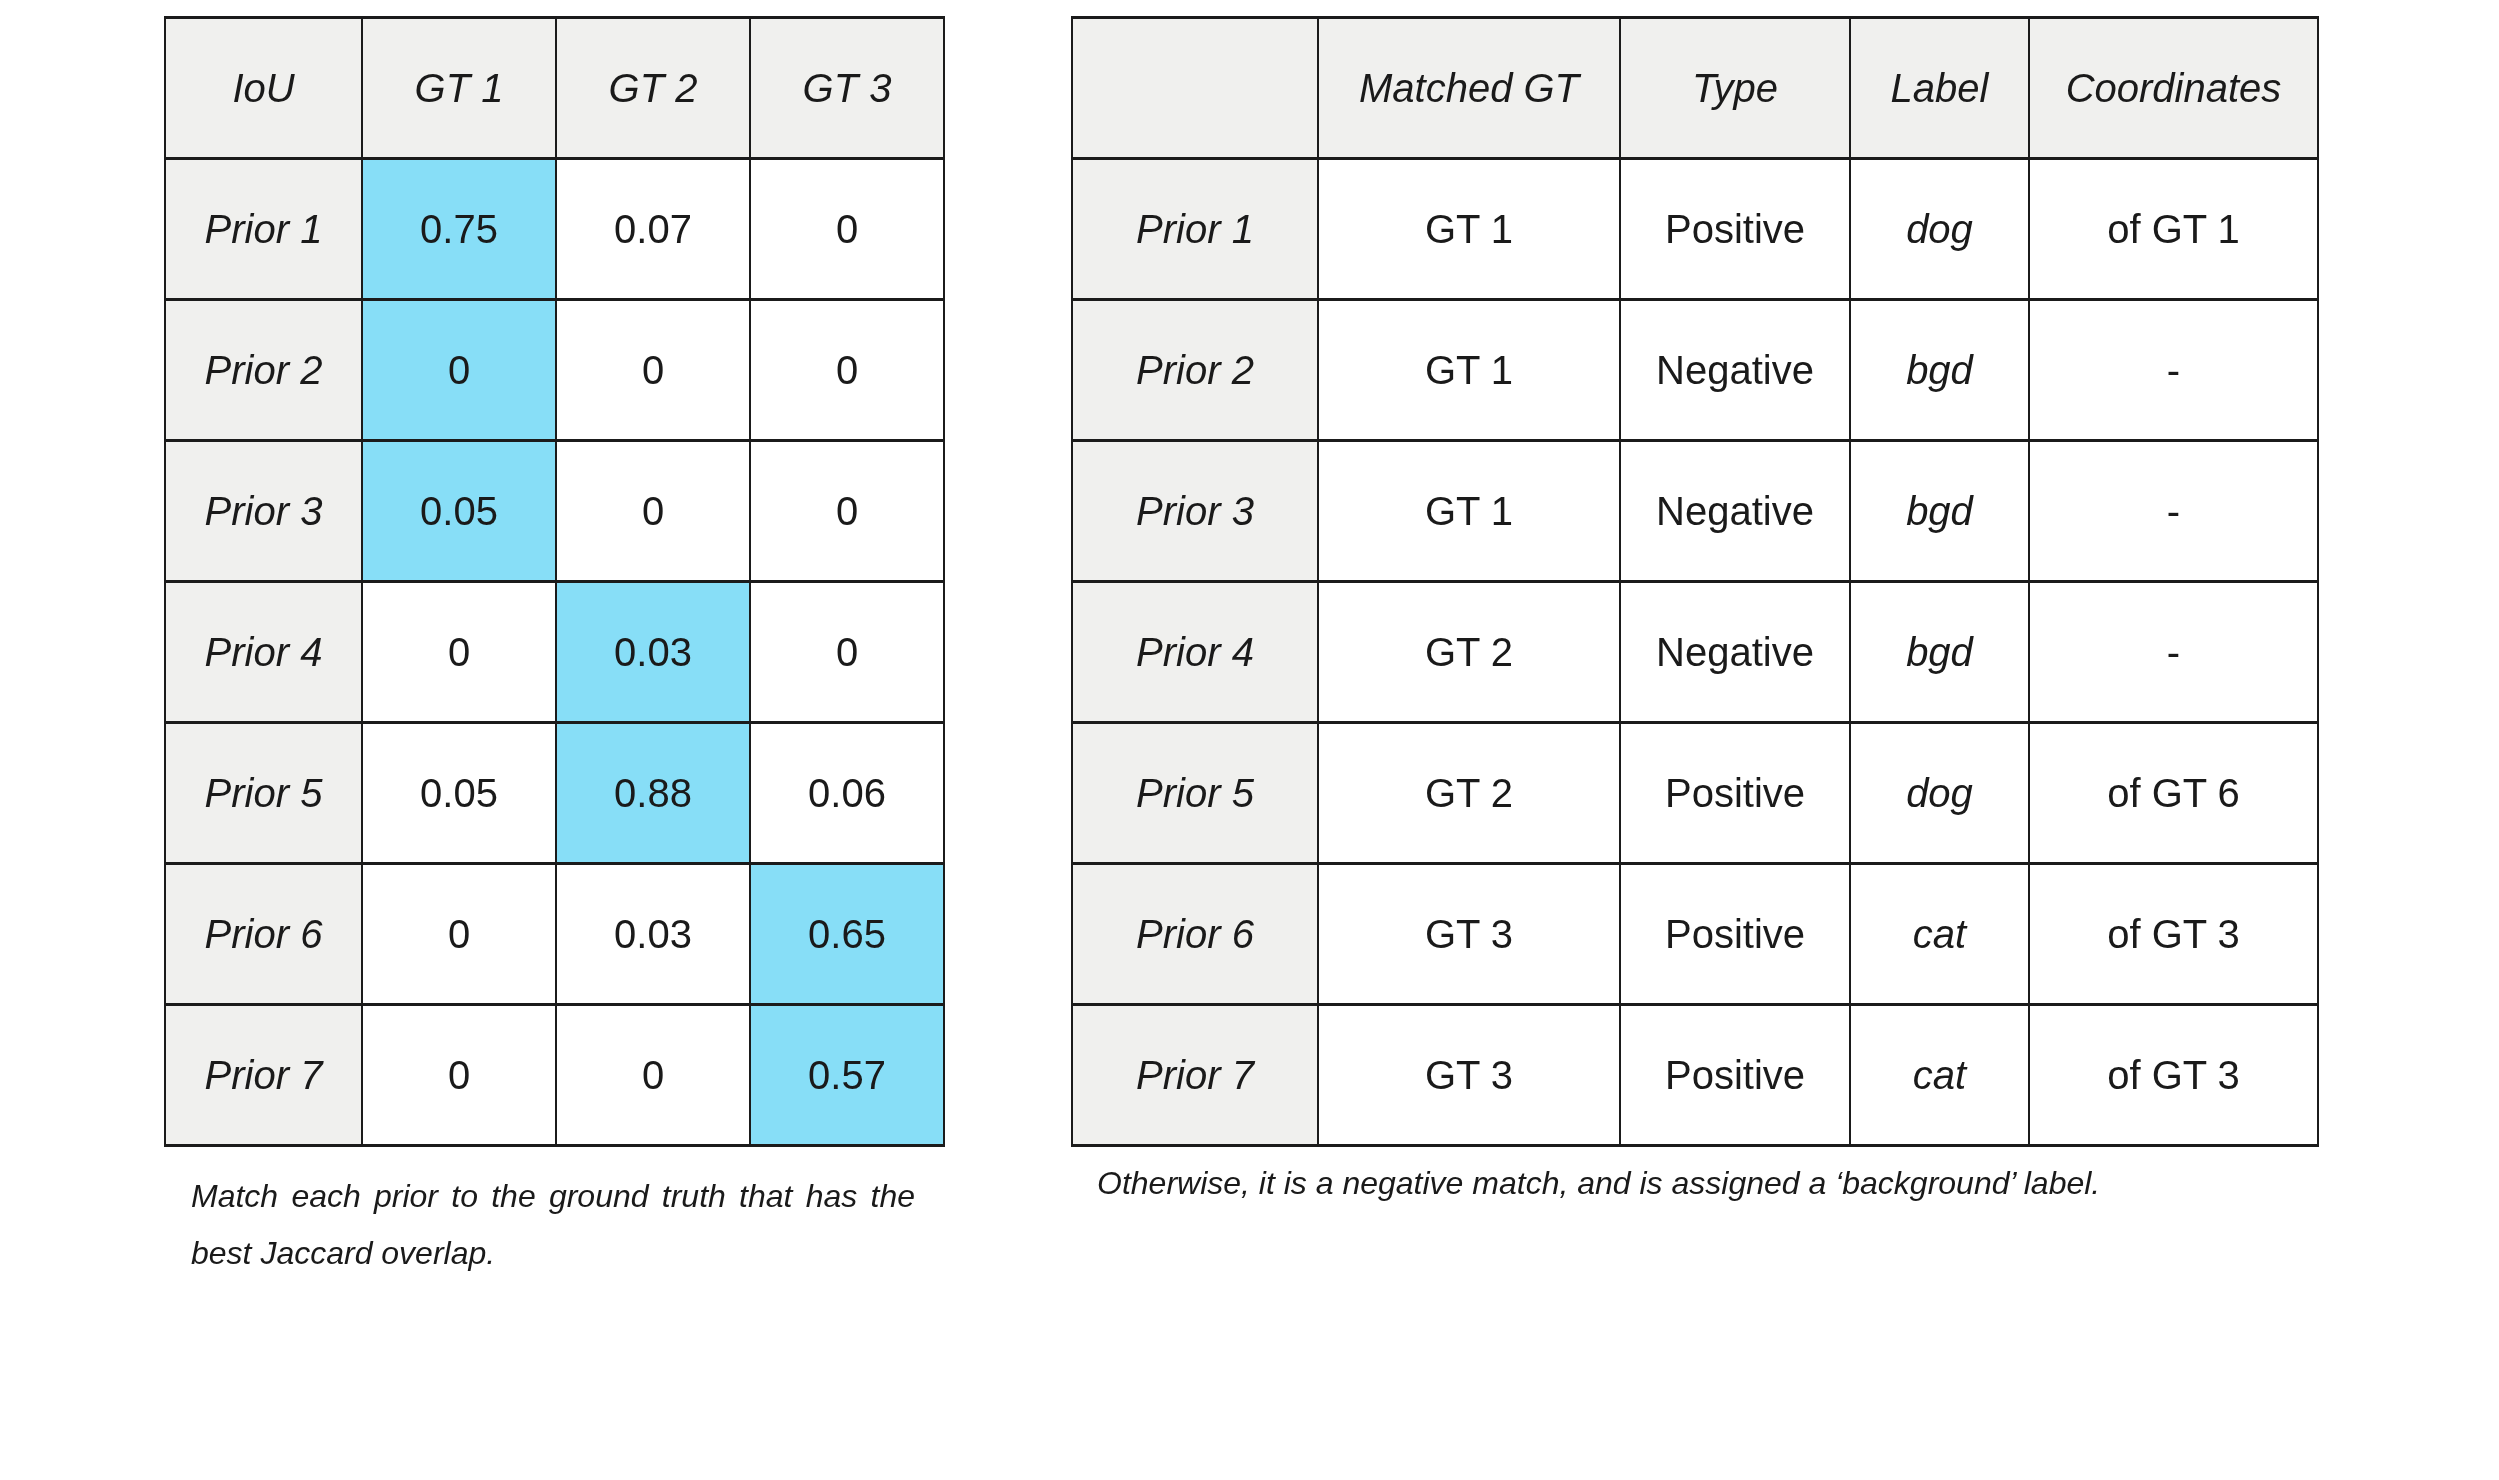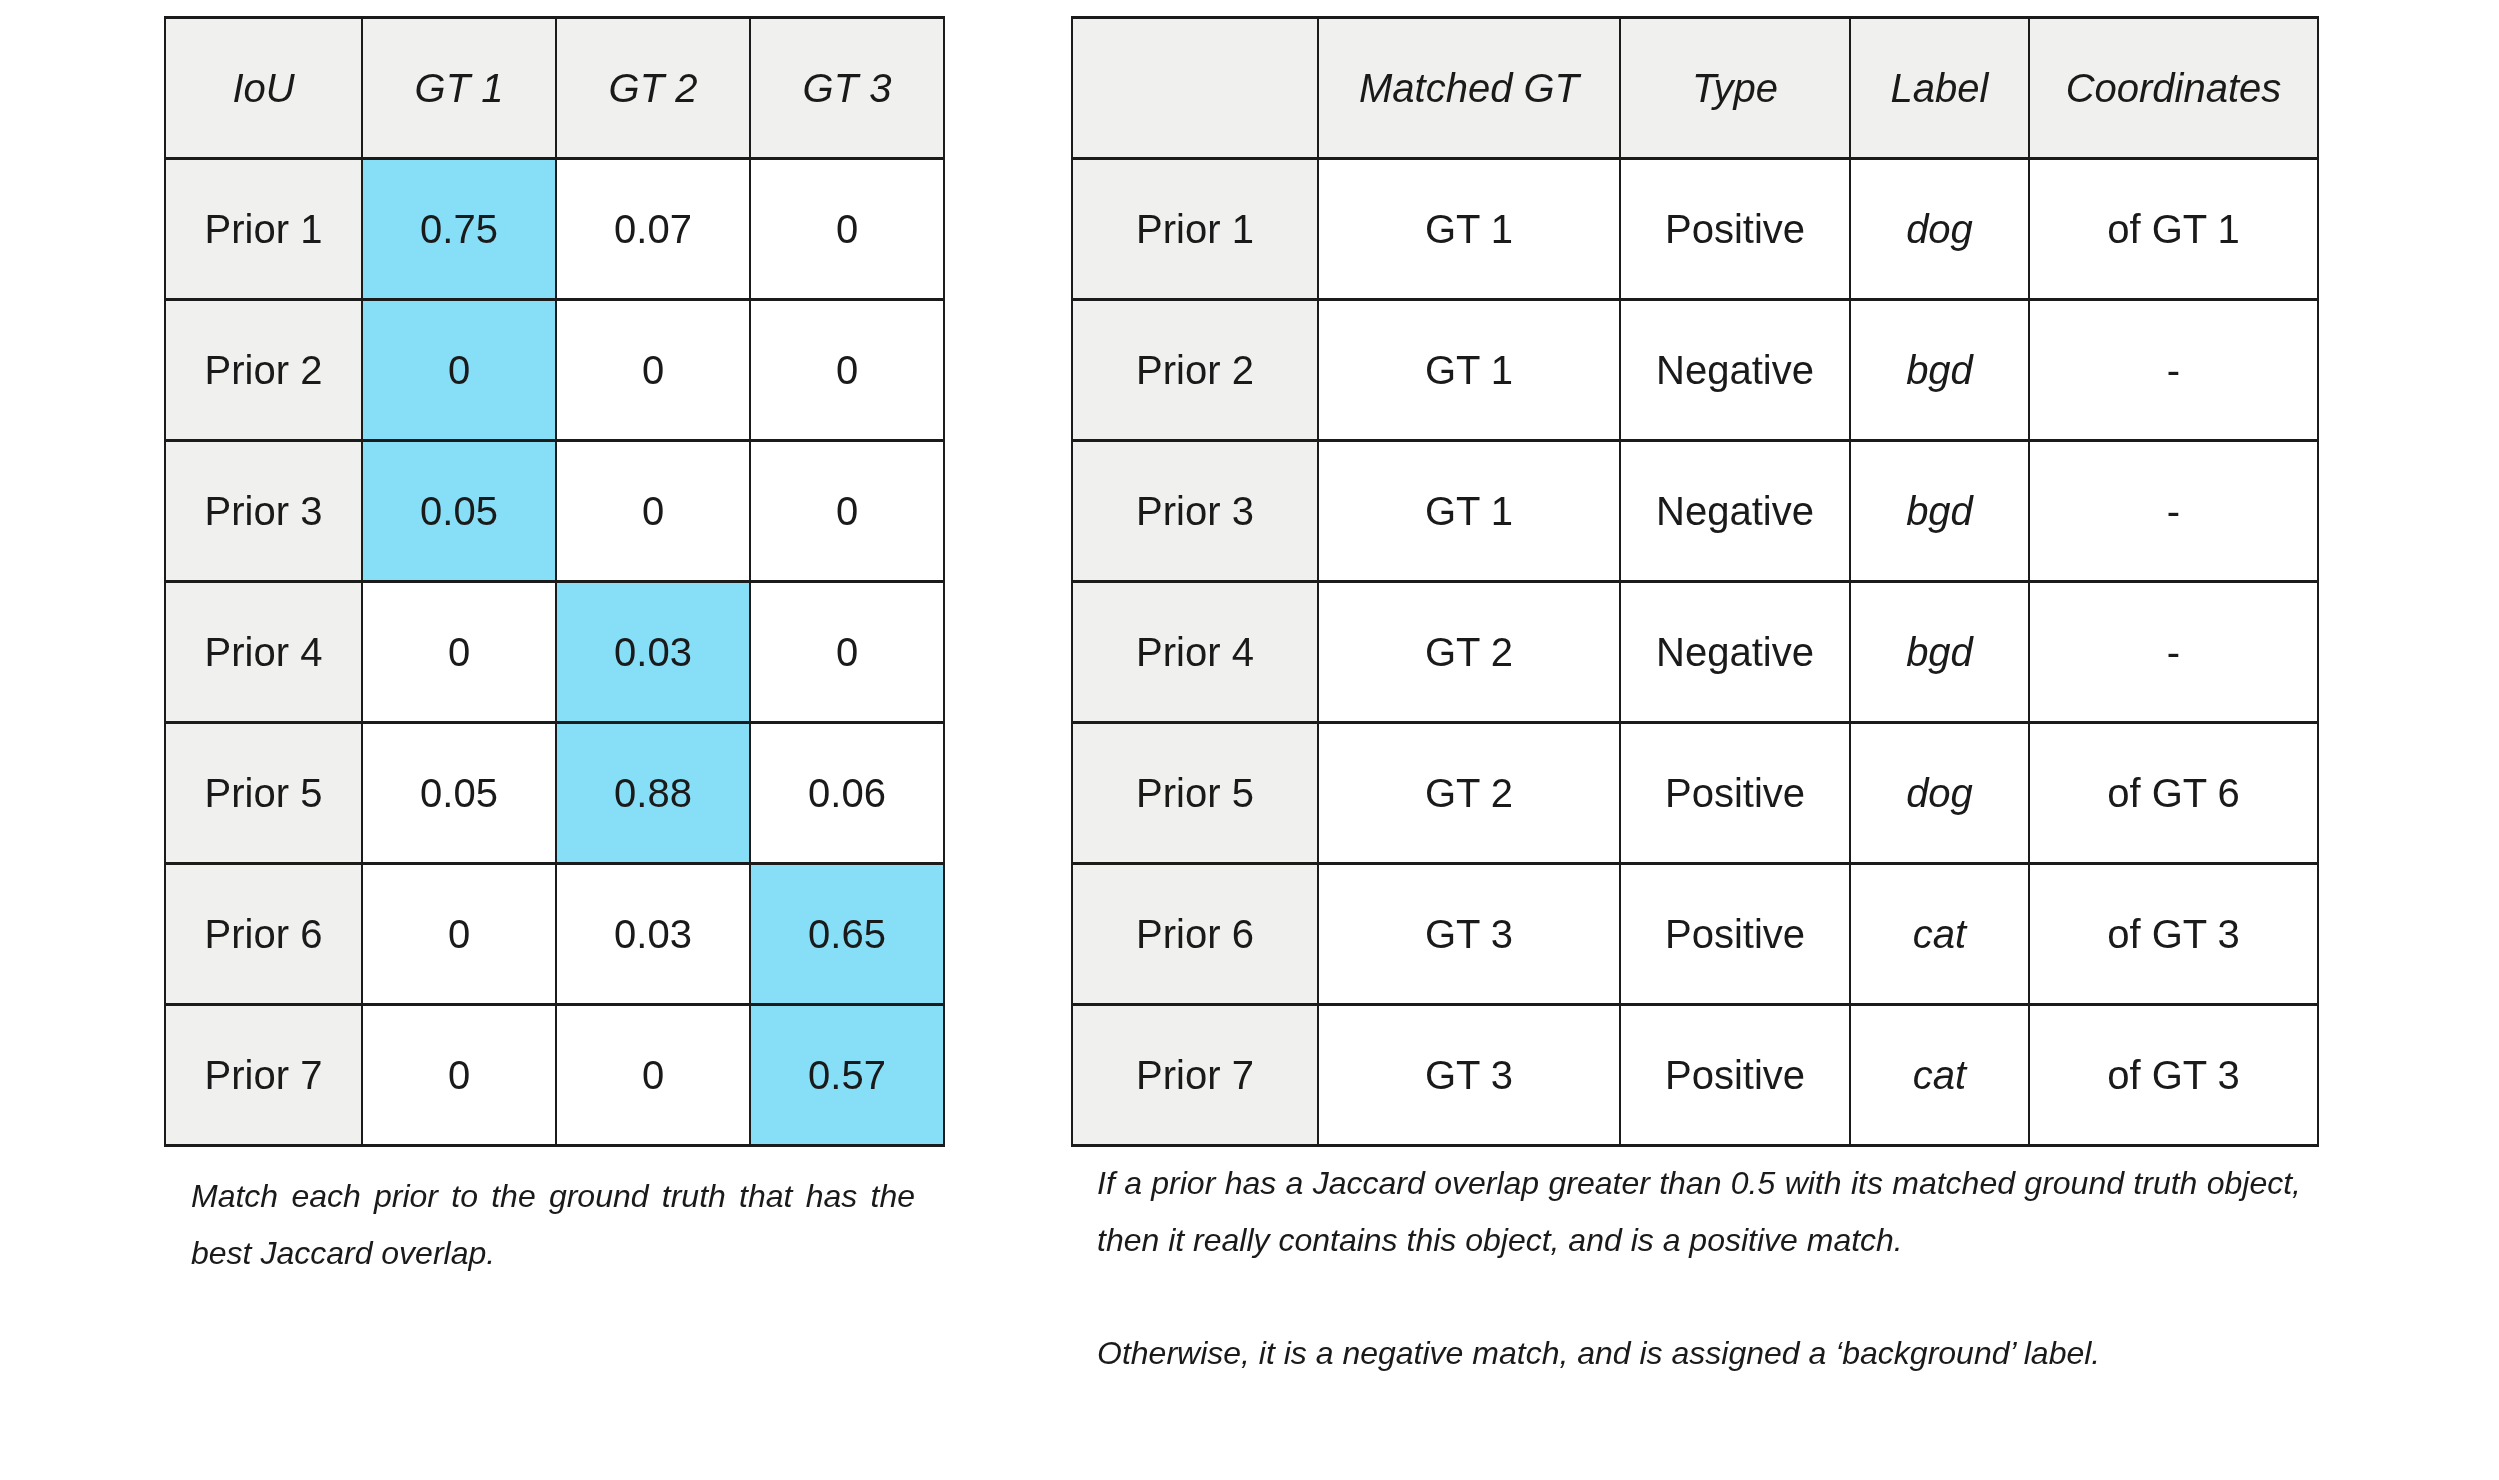--- a/index.html
+++ b/index.html
@@ -29,21 +29,21 @@
     height:138px;
     text-align:center;
     vertical-align:middle;
     font-size:40px;
     font-weight:normal;
     padding:0 7.2px;
     overflow:hidden;
   }
   
   .tbl thead th{background:var(--hbg);font-style:italic;}
-  .tbl tbody th{background:var(--hbg);}
+  .tbl tbody th{background:var(--hbg);font-style:italic;}
   
   .tbl td{font-style:normal;background:#ffffff;}
   td.italic-cell{font-style:italic;}
   td.hl{background:var(--hl);}
   #iou-table{left:164px;width:779px;border-radius:22px;}
   #match-table{left:1071px;width:1247px;}
 
   .caption{
     position:absolute;
     font-style:italic;
@@ -188,16 +188,15 @@
       <td>Positive</td>
       <td class="italic-cell">cat</td>
       <td>of GT 3</td>
     </tr>
   </tbody>
 </table>
 
 <p class="caption" id="left-caption">Match each prior to the ground truth that has the best Jaccard overlap.</p>
 
 <div class="caption" id="right-caption">
-  <p>If a prior has a Jaccard overlap greater than 0.5 with its matched ground truth object, then it really contains this object, and is a positive match.</p>
   <p>Otherwise, it is a negative match, and is assigned a ‘background’ label.</p>
 </div>
 
 
 </body></html>

